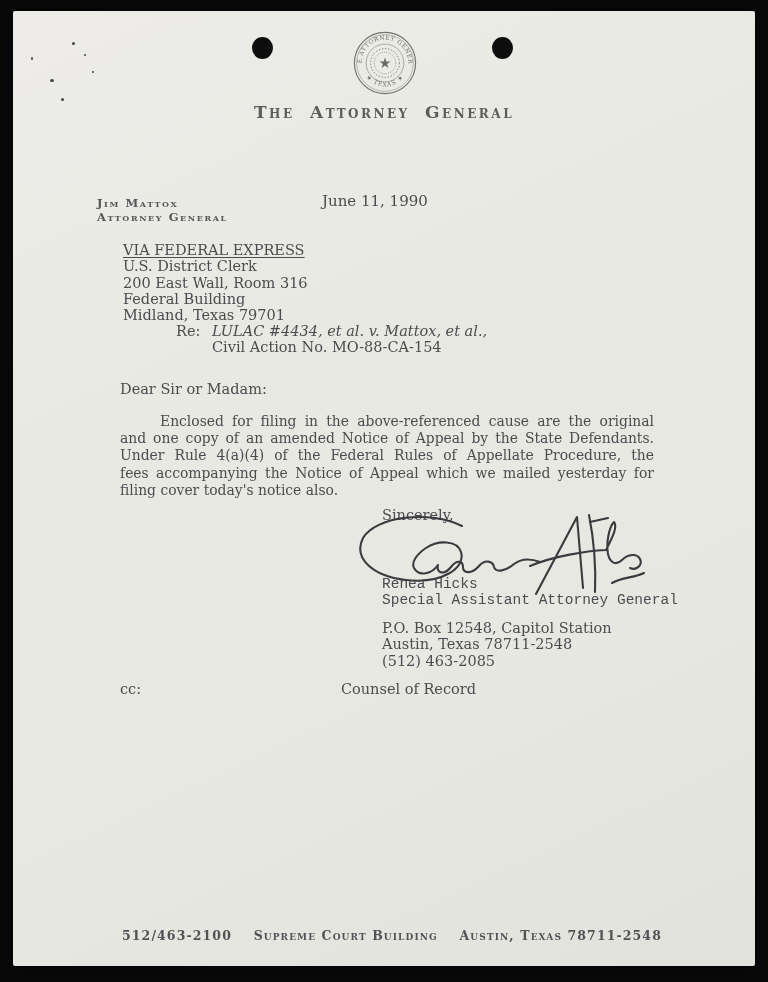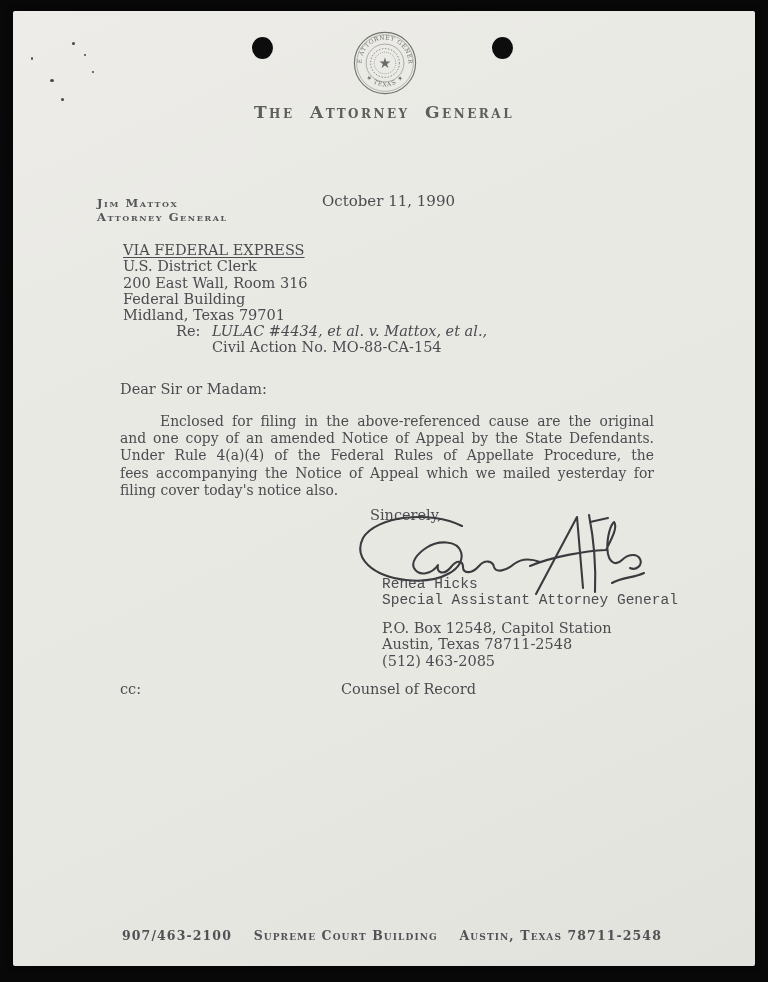--- a/index.html
+++ b/index.html
@@ -53,21 +53,21 @@
   .re-lines { margin-left: 36px; }
   .re-case { font-style: italic; }
 
   .salutation { position: absolute; left: 107px; top: 370px; font-size: 14.5px; }
 
   .body-par { position: absolute; left: 107px; top: 402px; width: 534px; font-size: 13.9px; line-height: 17.2px; }
   .body-line { text-align: justify; text-align-last: justify; white-space: normal; }
   .body-line.first { padding-left: 40px; }
   .body-line.last { text-align-last: left; }
 
-  .closing { position: absolute; left: 357px; top: 496px; font-size: 14.5px; }
+  .closing { position: absolute; left: 369px; top: 496px; font-size: 14.5px; }
   .signature-svg { position: absolute; left: 337px; top: 499px; width: 310px; height: 88px; }
   .signer { position: absolute; left: 369px; top: 565px; font-size: 14.5px; line-height: 16px; font-family: Liberation Mono, monospace; }
   .signer-address { position: absolute; left: 369px; top: 609px; font-size: 14.5px; line-height: 16.3px; }
 
   .cc-block { position: absolute; left: 107px; top: 670px; font-size: 14.5px; }
   .cc-value { position: absolute; left: 56px; top: 0; width: 300px; text-align: right; }
 
   .footer {
     position: absolute; left: 109px; top: 917px; width: 540px;
     display: flex; justify-content: space-between;
@@ -112,21 +112,21 @@
 
   <div class="masthead">
     <div class="line1">The Attorney General</div>
   </div>
 
   <div class="official">
     <div>Jim Mattox</div>
     <div>Attorney General</div>
   </div>
 
-  <div class="date">October 11, 1990</div>
+  <div class="date">June 11, 1990</div>
 
   <div class="recipient">
     <div class="delivery">VIA FEDERAL EXPRESS</div>
     <div>U.S. District Clerk</div>
     <div>200 East Wall, Room 316</div>
     <div>Federal Building</div>
     <div>Midland, Texas 79701</div>
   </div>
 
   <div class="re-block">
@@ -175,18 +175,18 @@
     <div>Austin, Texas 78711-2548</div>
     <div>(512)  463-2085</div>
   </div>
 
   <div class="cc-block">
     <span>cc:</span>
     <span class="cc-value">Counsel of Record</span>
   </div>
 
   <div class="footer">
-    <span>907/463-2100</span>
+    <span>512/463-2100</span>
     <span>Supreme Court Building</span>
     <span>Austin, Texas 78711-2548</span>
   </div>
 
 </div>
 
 </body></html>

